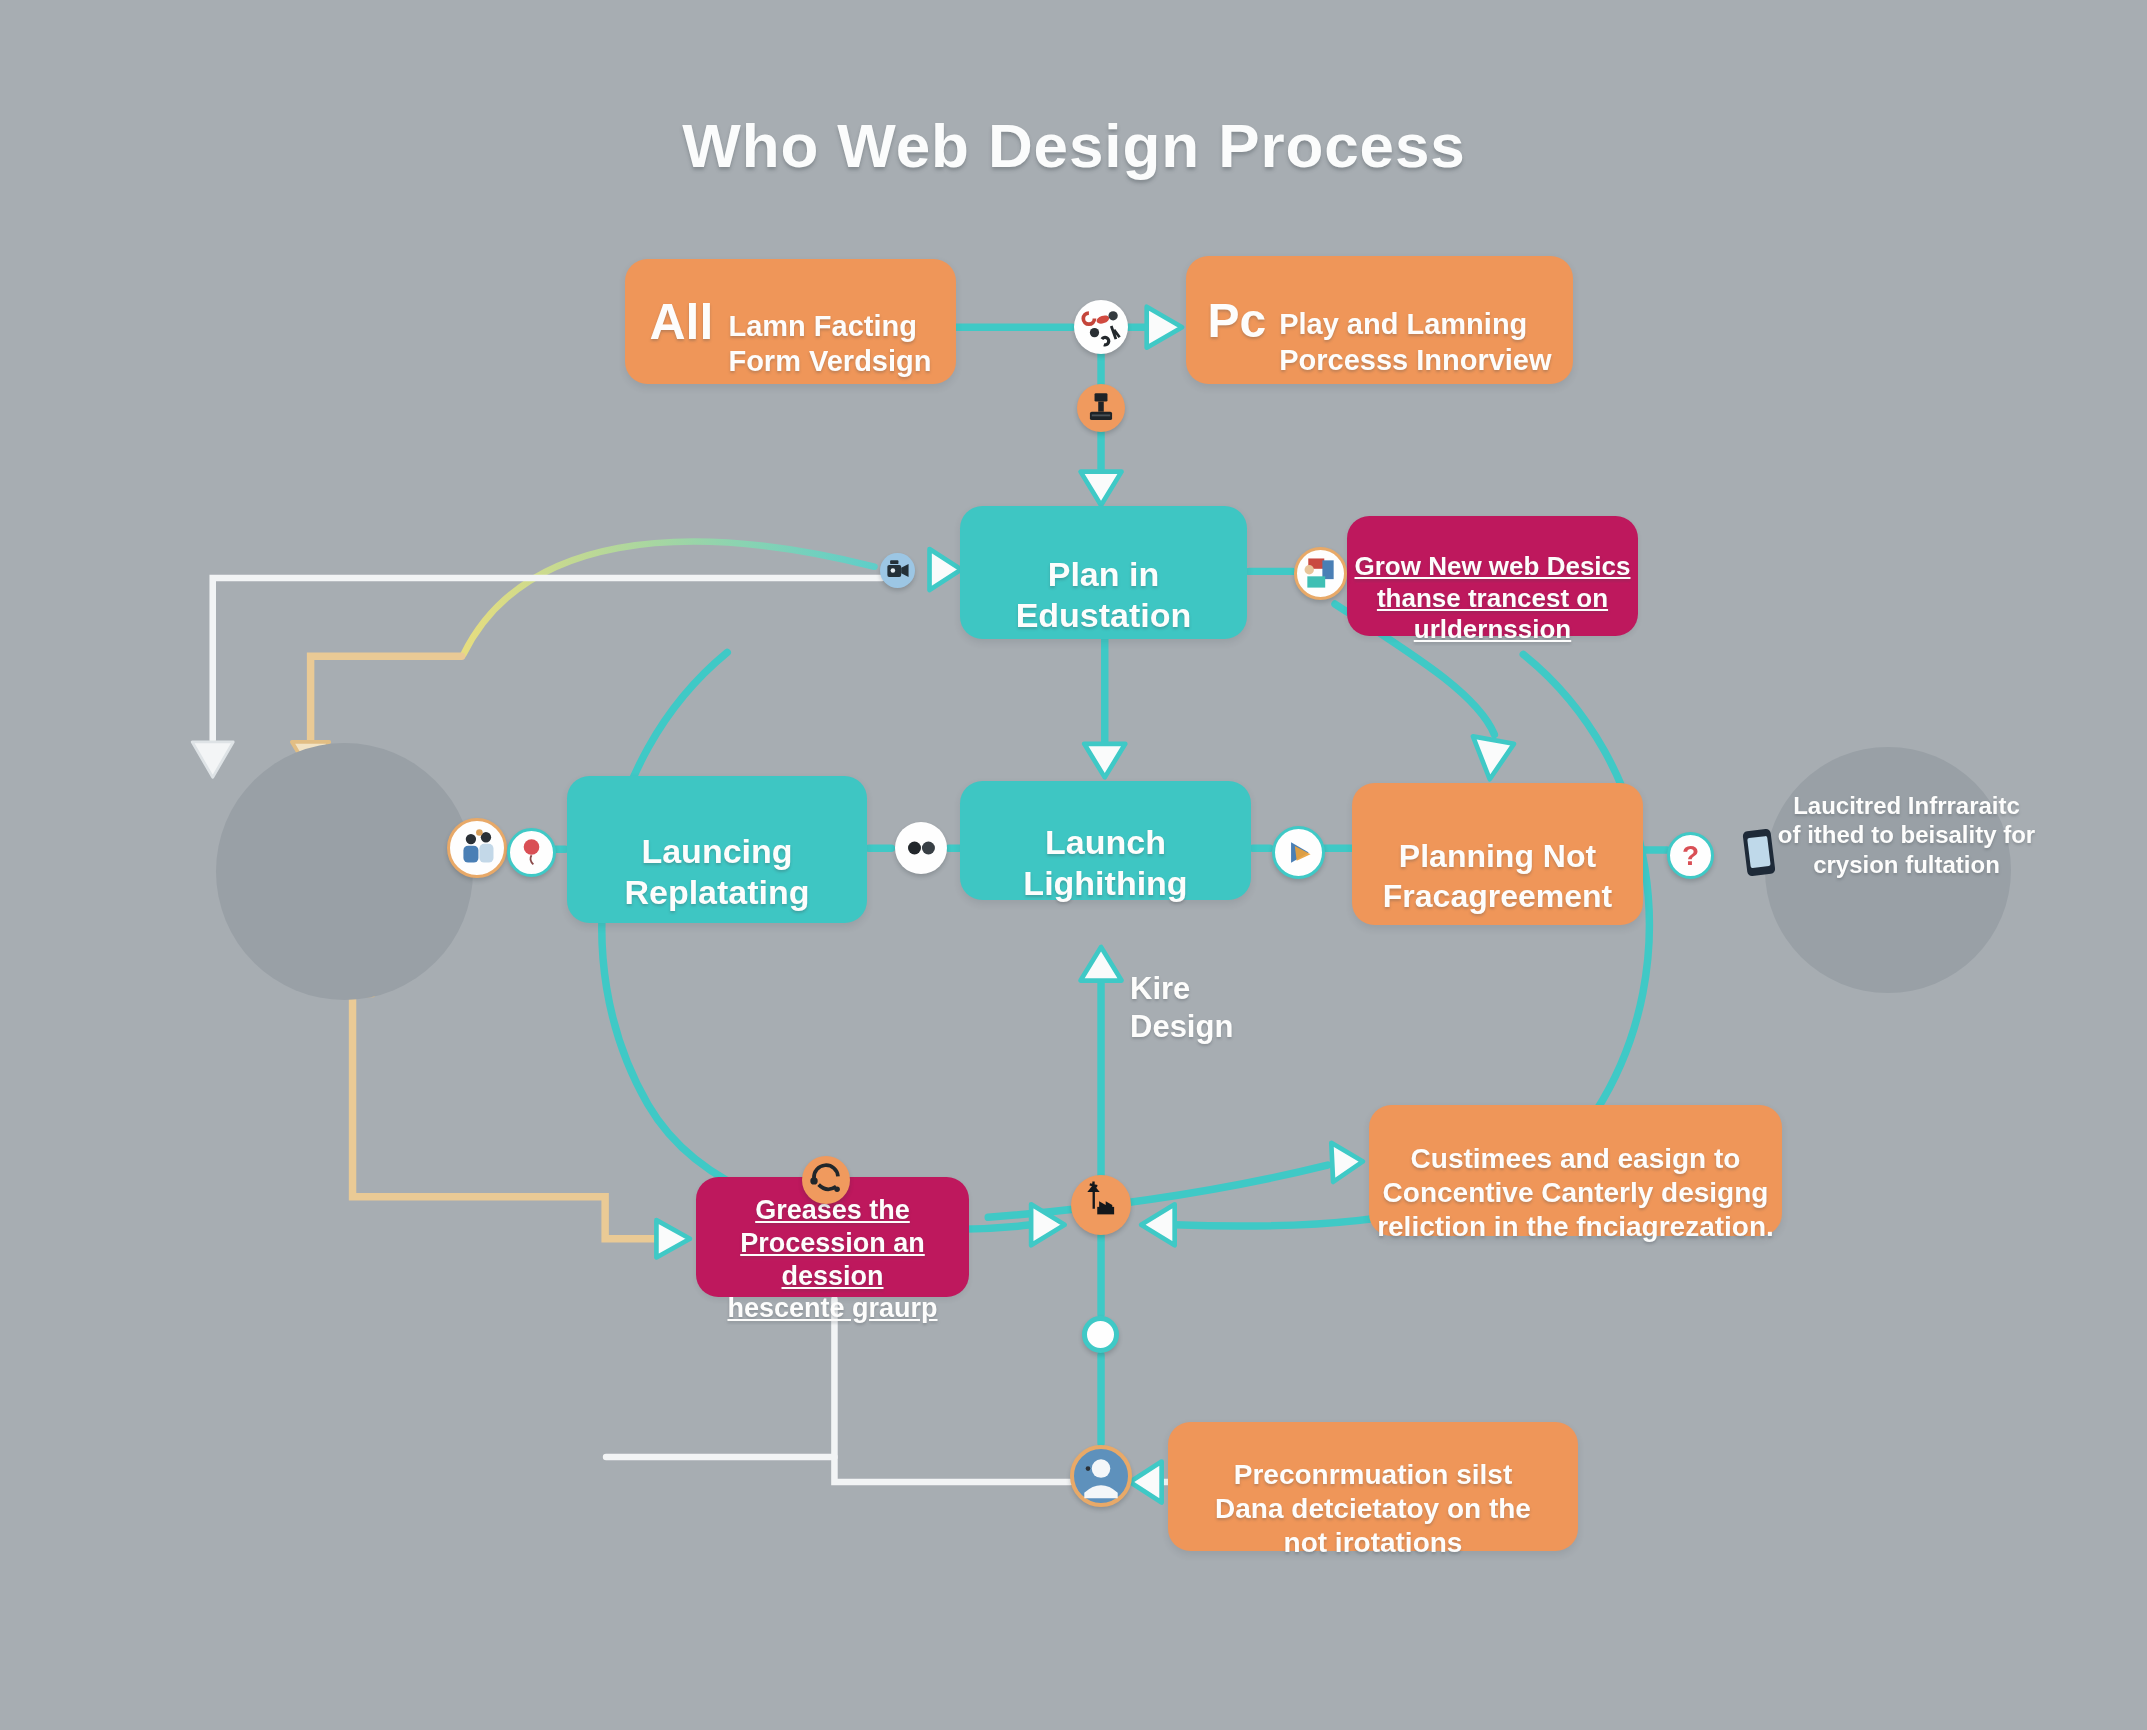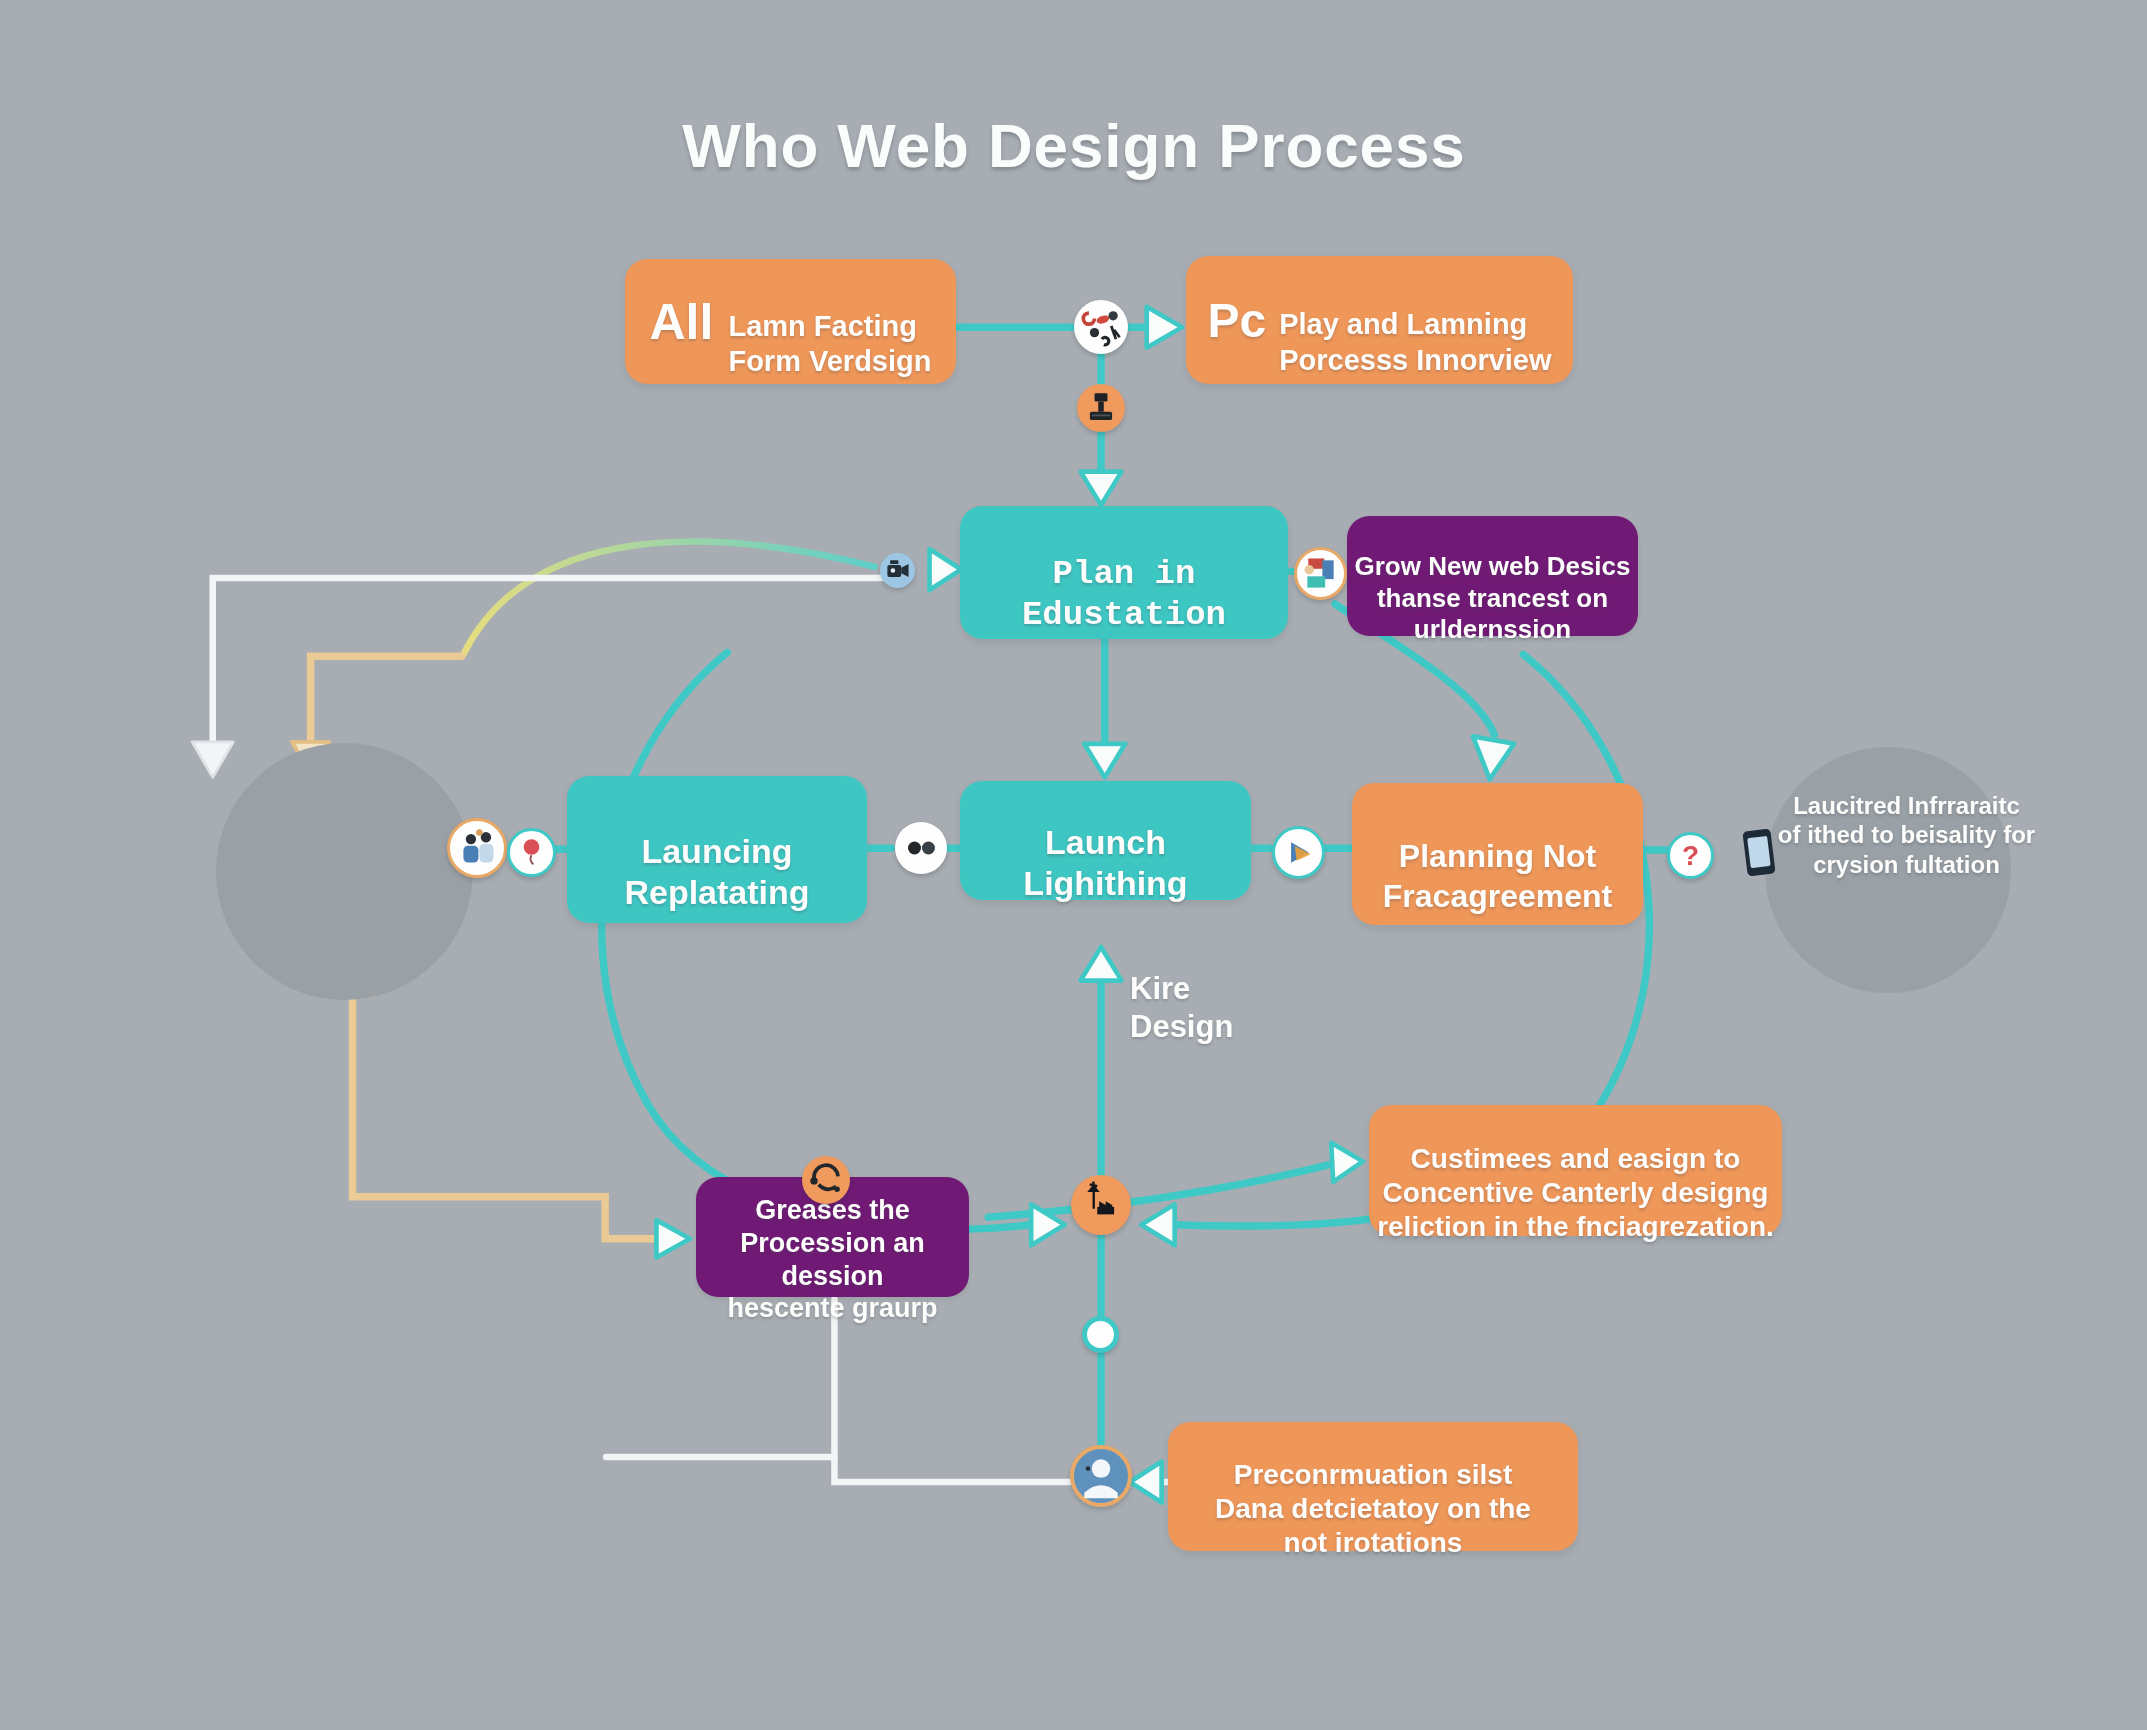--- a/index.html
+++ b/index.html
@@ -17,36 +17,36 @@
   svg.layer{position:absolute; left:0; top:0; z-index:1;}
   .box{
     position:absolute; z-index:2; border-radius:22.4px;
     display:flex; align-items:center; justify-content:center;
     text-align:center; box-shadow:0 3.7px 7.5px rgba(40,50,55,.10);
   }
   .lbl{white-space:pre-line; line-height:1.22; text-shadow:0 1.9px 2.8px rgba(60,68,74,.28);margin-top:45px;}
   .badge{text-shadow:0 1.9px 2.8px rgba(60,68,74,.28);}
   .orange{background:#EF9659;}
   .teal{background:#3EC6C3;}
-  .grayN{background:#701a75; box-shadow:0 2.8px 5.6px rgba(40,50,55,.08);}
+  .grayN{background:#be185d; box-shadow:0 2.8px 5.6px rgba(40,50,55,.08);text-decoration:underline;}
   .circle-bg{position:absolute; border-radius:50%; background:#99A0A6; z-index:1;}
   .floating-text{position:absolute; z-index:4; text-align:center;}
   .icon-circle{
     position:absolute; z-index:3; border-radius:50%; background:#FEFEFE;
     display:flex; align-items:center; justify-content:center;
     box-shadow:0 2.8px 4.7px rgba(40,50,55,.22);
   }
   
   #topLeftBox{left:625px; top:259px; width:331px; height:125px; gap:15px;}
   #topLeftBox .badge{font-size:50px;}
   #topLeftBox .lbl{font-size:29px; text-align:left;}
   #topRightBox{left:1186px; top:256px; width:387px; height:128px; gap:13px;}
   #topRightBox .badge{font-size:48px;}
   #topRightBox .lbl{font-size:29px; text-align:left;}
-  #planBox{left:960px; top:506px; width:328px; height:133px; font-size:34px;font-family:Liberation Mono, monospace;}
+  #planBox{left:960px; top:506px; width:287px; height:133px; font-size:34px;}
   #growNote{left:1347px; top:516px; width:291px; height:120px; font-size:26px;}
   #launcingBox{left:567px; top:776px; width:300px; height:147px; font-size:34px;}
   #launchBox{left:960px; top:781px; width:291px; height:119px; font-size:34px;}
   #planningBox{left:1352px; top:783px; width:291px; height:142px; font-size:32px;align-items:center;}
   #leftCircle{left:216px; top:743px; width:257px; height:257px;}
   #leftCircleText{left:73px; top:817px; width:354px; font-size:28px;}
   #rightCircle{left:1765px; top:747px; width:246px; height:246px;}
   #rightCircleText{left:1762px; top:791px; width:289px; font-size:24px;}
   #greasesNote{left:696px; top:1177px; width:273px; height:120px; font-size:27px;}
   #custimeesBox{left:1369px; top:1105px; width:413px; height:131px; font-size:28px;}

